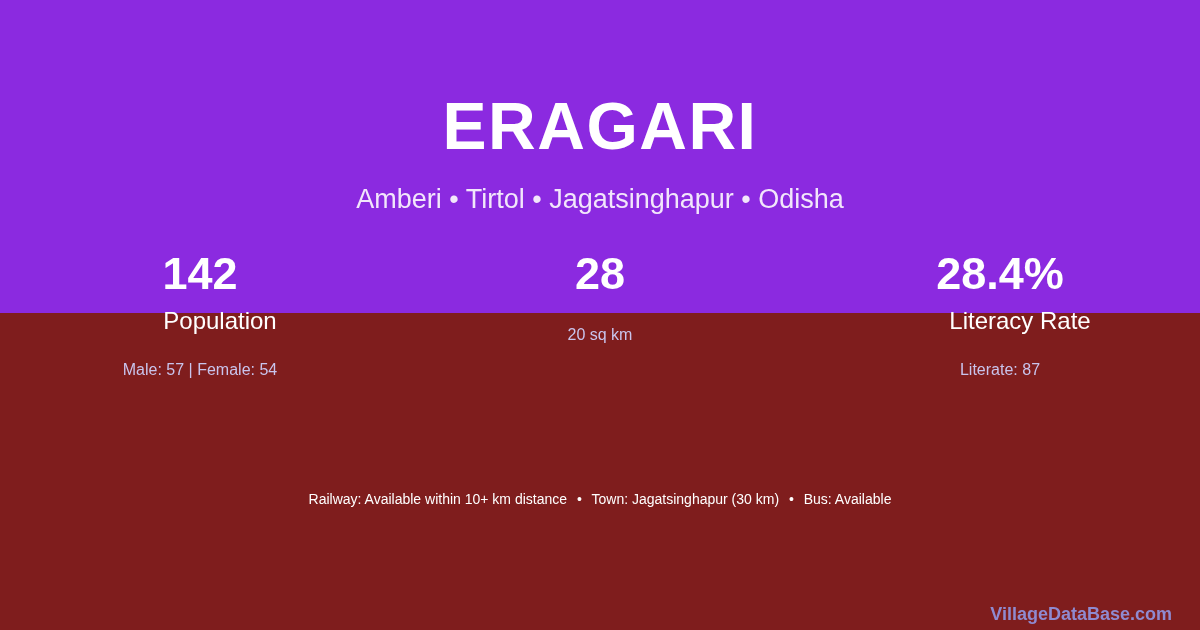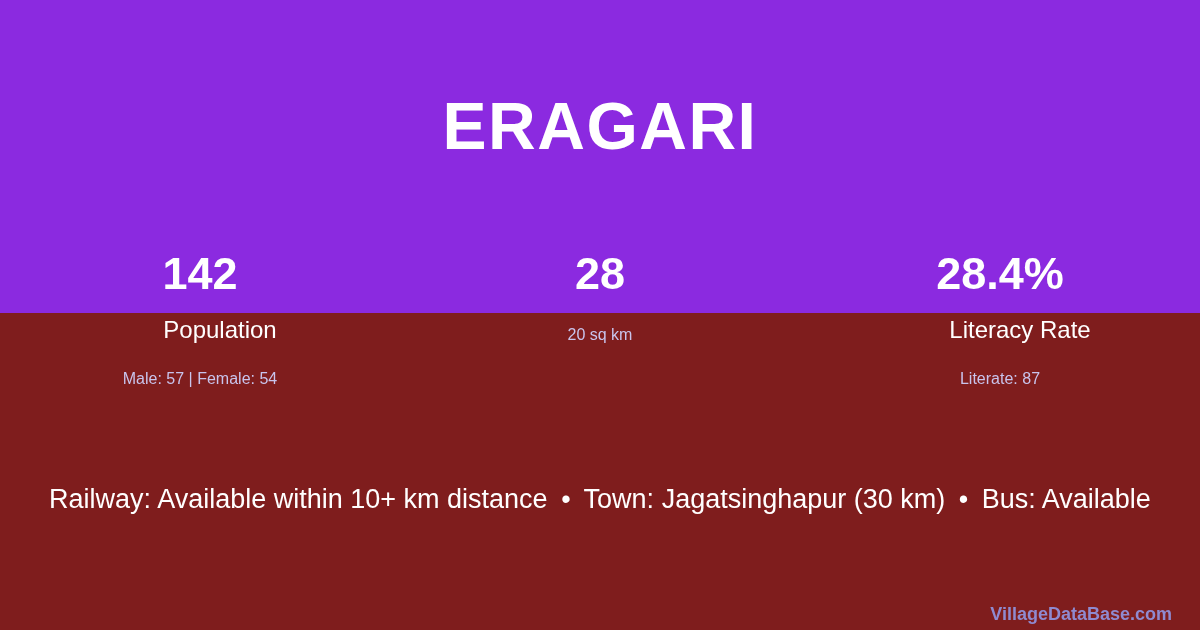--- a/index.html
+++ b/index.html
@@ -65,38 +65,38 @@
     color: #ffffff;
     font-size: 45px;
     font-weight: bold;
     line-height: 56px;
   }
   .stat-label {
     color: #ffffff;
     font-size: 24px;
     font-weight: 400;
     line-height: 32px;
-    margin-top: 12px;
+    margin-top: 3px;
     padding-left: 40px;
   }
   .stat-sub {
     color: #c9c4ec;
     font-size: 16px;
     font-weight: 400;
     line-height: 22px;
     margin-top: 22px;
   }
   .facilities {
     position: absolute;
     left: 0;
     top: 484px;
     width: 1200px;
     text-align: center;
     color: #ffffff;
-    font-size: 27px;
+    font-size: 14px;
     font-weight: 400;
     line-height: 30px;
   }
   .facilities .sep {
     color: #ffffff;
     padding: 0 6px;
   }
   .pincode {
     position: absolute;
     left: 28px;
@@ -121,20 +121,21 @@
 </style>
 </head>
 <body>
 
 <div class="card">
 
   <div class="top-band"></div>
 
   <div class="title">ERAGARI</div>
 
+  <div class="subtitle">Amberi • Tirtol • Jagatsinghapur • Odisha</div>
 
   <div class="stats">
 
     <div class="stat">
       <div class="stat-value">142</div>
       <div class="stat-label">Population</div>
       <div class="stat-sub">Male: 57 | Female: 54</div>
     </div>
 
     <div class="stat">

